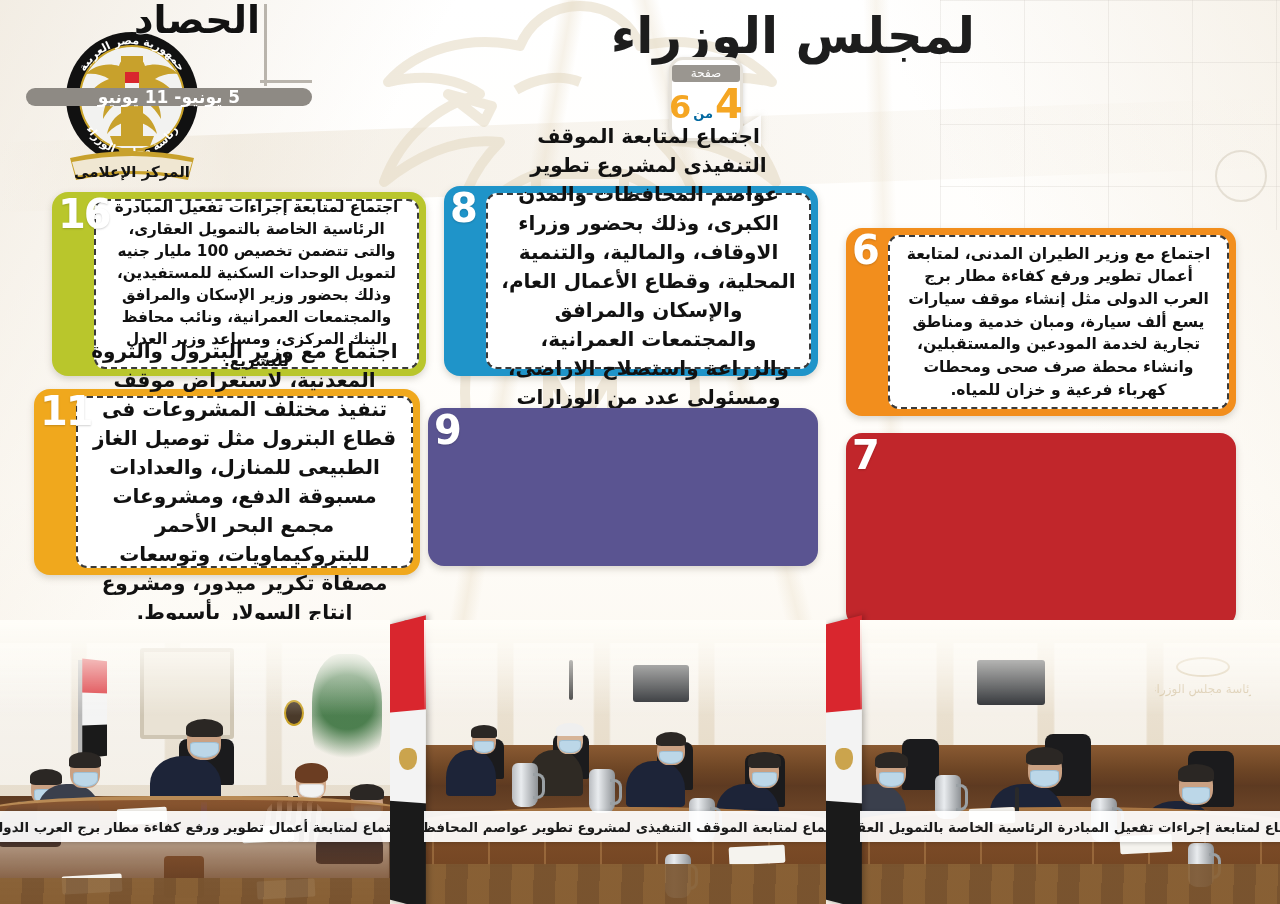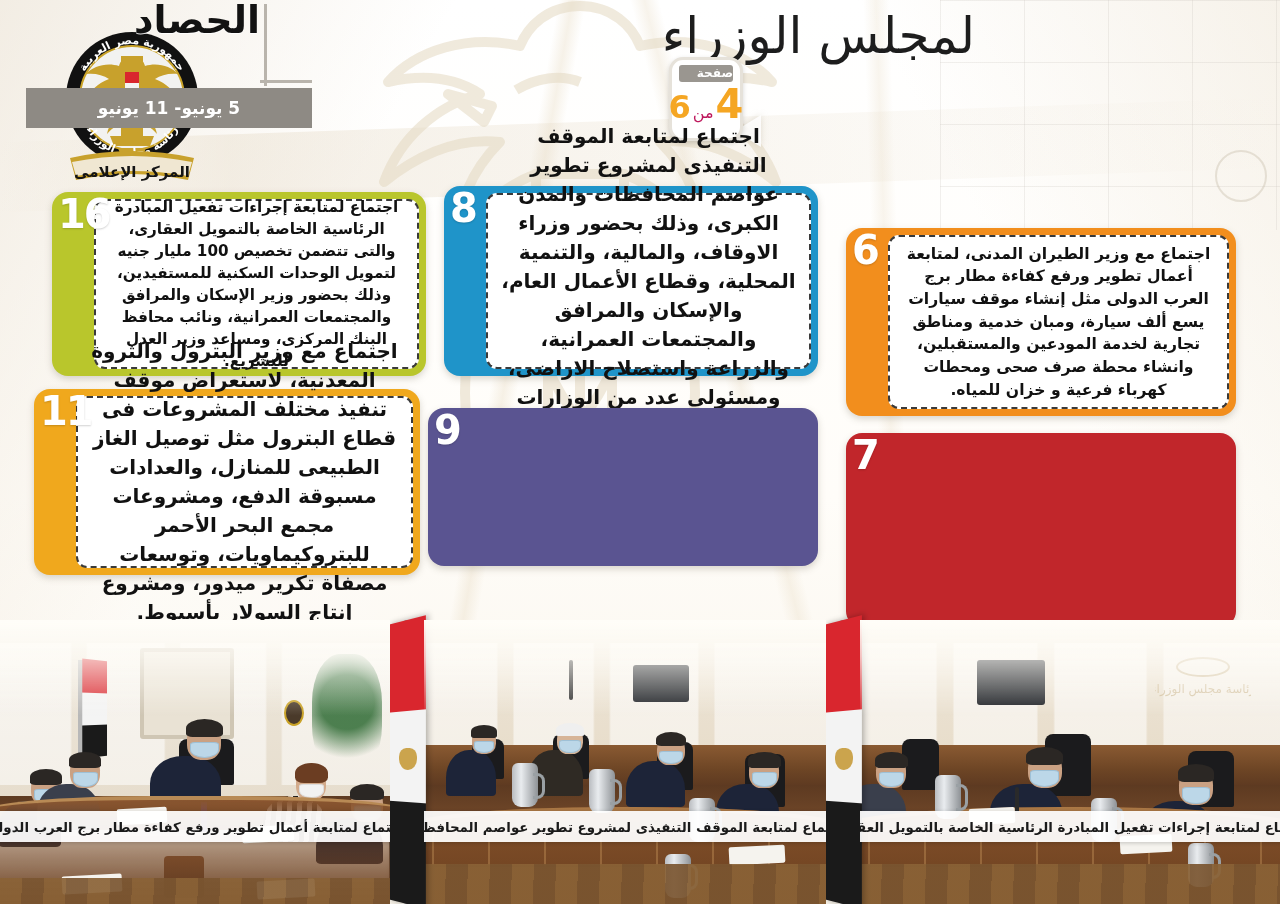--- a/index.html
+++ b/index.html
@@ -62,21 +62,21 @@
     opacity: .7;
   }
 
   
   .logo {
     position: absolute; left: 48px; top: 22px; width: 168px; height: 172px;
   }
 
   .title-main {
     position: absolute; right: 305px; top: 6px;
-    font-size: 50px; font-weight: normal; color: #1d1d1d;
+    font-size: 50px; font-weight: bold; color: #1d1d1d;
     letter-spacing: -1px; line-height: 1.22;
     text-shadow: 0 1px 0 rgba(255,255,255,.8);
     white-space: nowrap;
     margin-left: 6px;
   }
   .title-kicker {
     position: absolute; right: 1020px; top: 0px; width: 246px;
     text-align: right; line-height: 1.1;
   }
   .title-kicker .k1, .title-kicker .k2 {
@@ -87,23 +87,23 @@
   .kicker-rule {
     position: absolute; right: 1013px; top: 4px; width: 3px; height: 82px;
     background: #b9b4ac;
   }
   .kicker-rule2 {
     position: absolute; right: 968px; top: 80px; width: 52px; height: 3px;
     background: #b9b4ac;
   }
 
   .date-band {
-    position: absolute; right: 968px; top: 88px; width: 286px; height: 40px;
+    position: absolute; right: 968px; top: 88px; width: 286px; height: 18px;
     background: #8e8a84;
-    display: flex; align-items: center; justify-content: center;
+    display: flex; align-items: center; justify-content: center; border-radius: 9px;
   }
   .date-band span {
     color: #ffffff; font-size: 17px; font-weight: bold; letter-spacing: .2px;
   }
 
   .section-panel {
     position: absolute; right: 962px; top: 122px; width: 292px; height: 76px;
     background: linear-gradient(180deg, #dedbd6 0%, #cfccc6 100%);
     border-top: 7px solid #4f4c48;
   }
@@ -114,30 +114,30 @@
   }
 
   .page-badge {
     position: absolute; left: 669px; top: 57px;
     width: 74px; height: 84px; border-radius: 14px;
     background: #ffffff; border: 3px solid #e6e2da;
     box-shadow: 0 2px 5px rgba(0,0,0,.16);
     display: flex; flex-direction: column; align-items: center; padding-top: 5px;
   }
   .page-badge .pb-cap {
-    display: block; width: 54px; text-align: right;
-    background: #9a9690; color: #fff; font-size: 12px; font-weight: bold;
+    display: block; width: 68px; text-align: center;
+    background: #9a9690; color: #fff; font-size: 12px; font-weight: normal;
     border-radius: 3px; padding: 1px 0 2px;
   }
   .page-badge .pb-nums {
     display: flex; align-items: baseline; gap: 2px; margin-top: 2px;
     direction: rtl;
   }
   .page-badge .pb-cur { font-size: 40px; font-weight: bold; color: #f5a623; line-height: 1; }
-  .page-badge .pb-of  { font-size: 16px; font-weight: normal; color: #be185d; }
+  .page-badge .pb-of  { font-size: 13px; font-weight: bold; color: #0369a1; }
   .page-badge .pb-tot { font-size: 32px; font-weight: bold; color: #f5a623; line-height: 1; }
 
   
   .card {
     position: absolute;
     border-radius: 16px;
     padding: 7px 7px 7px 42px;
     box-shadow: 0 3px 7px rgba(120,110,95,.28);
   }
   .card .num {

